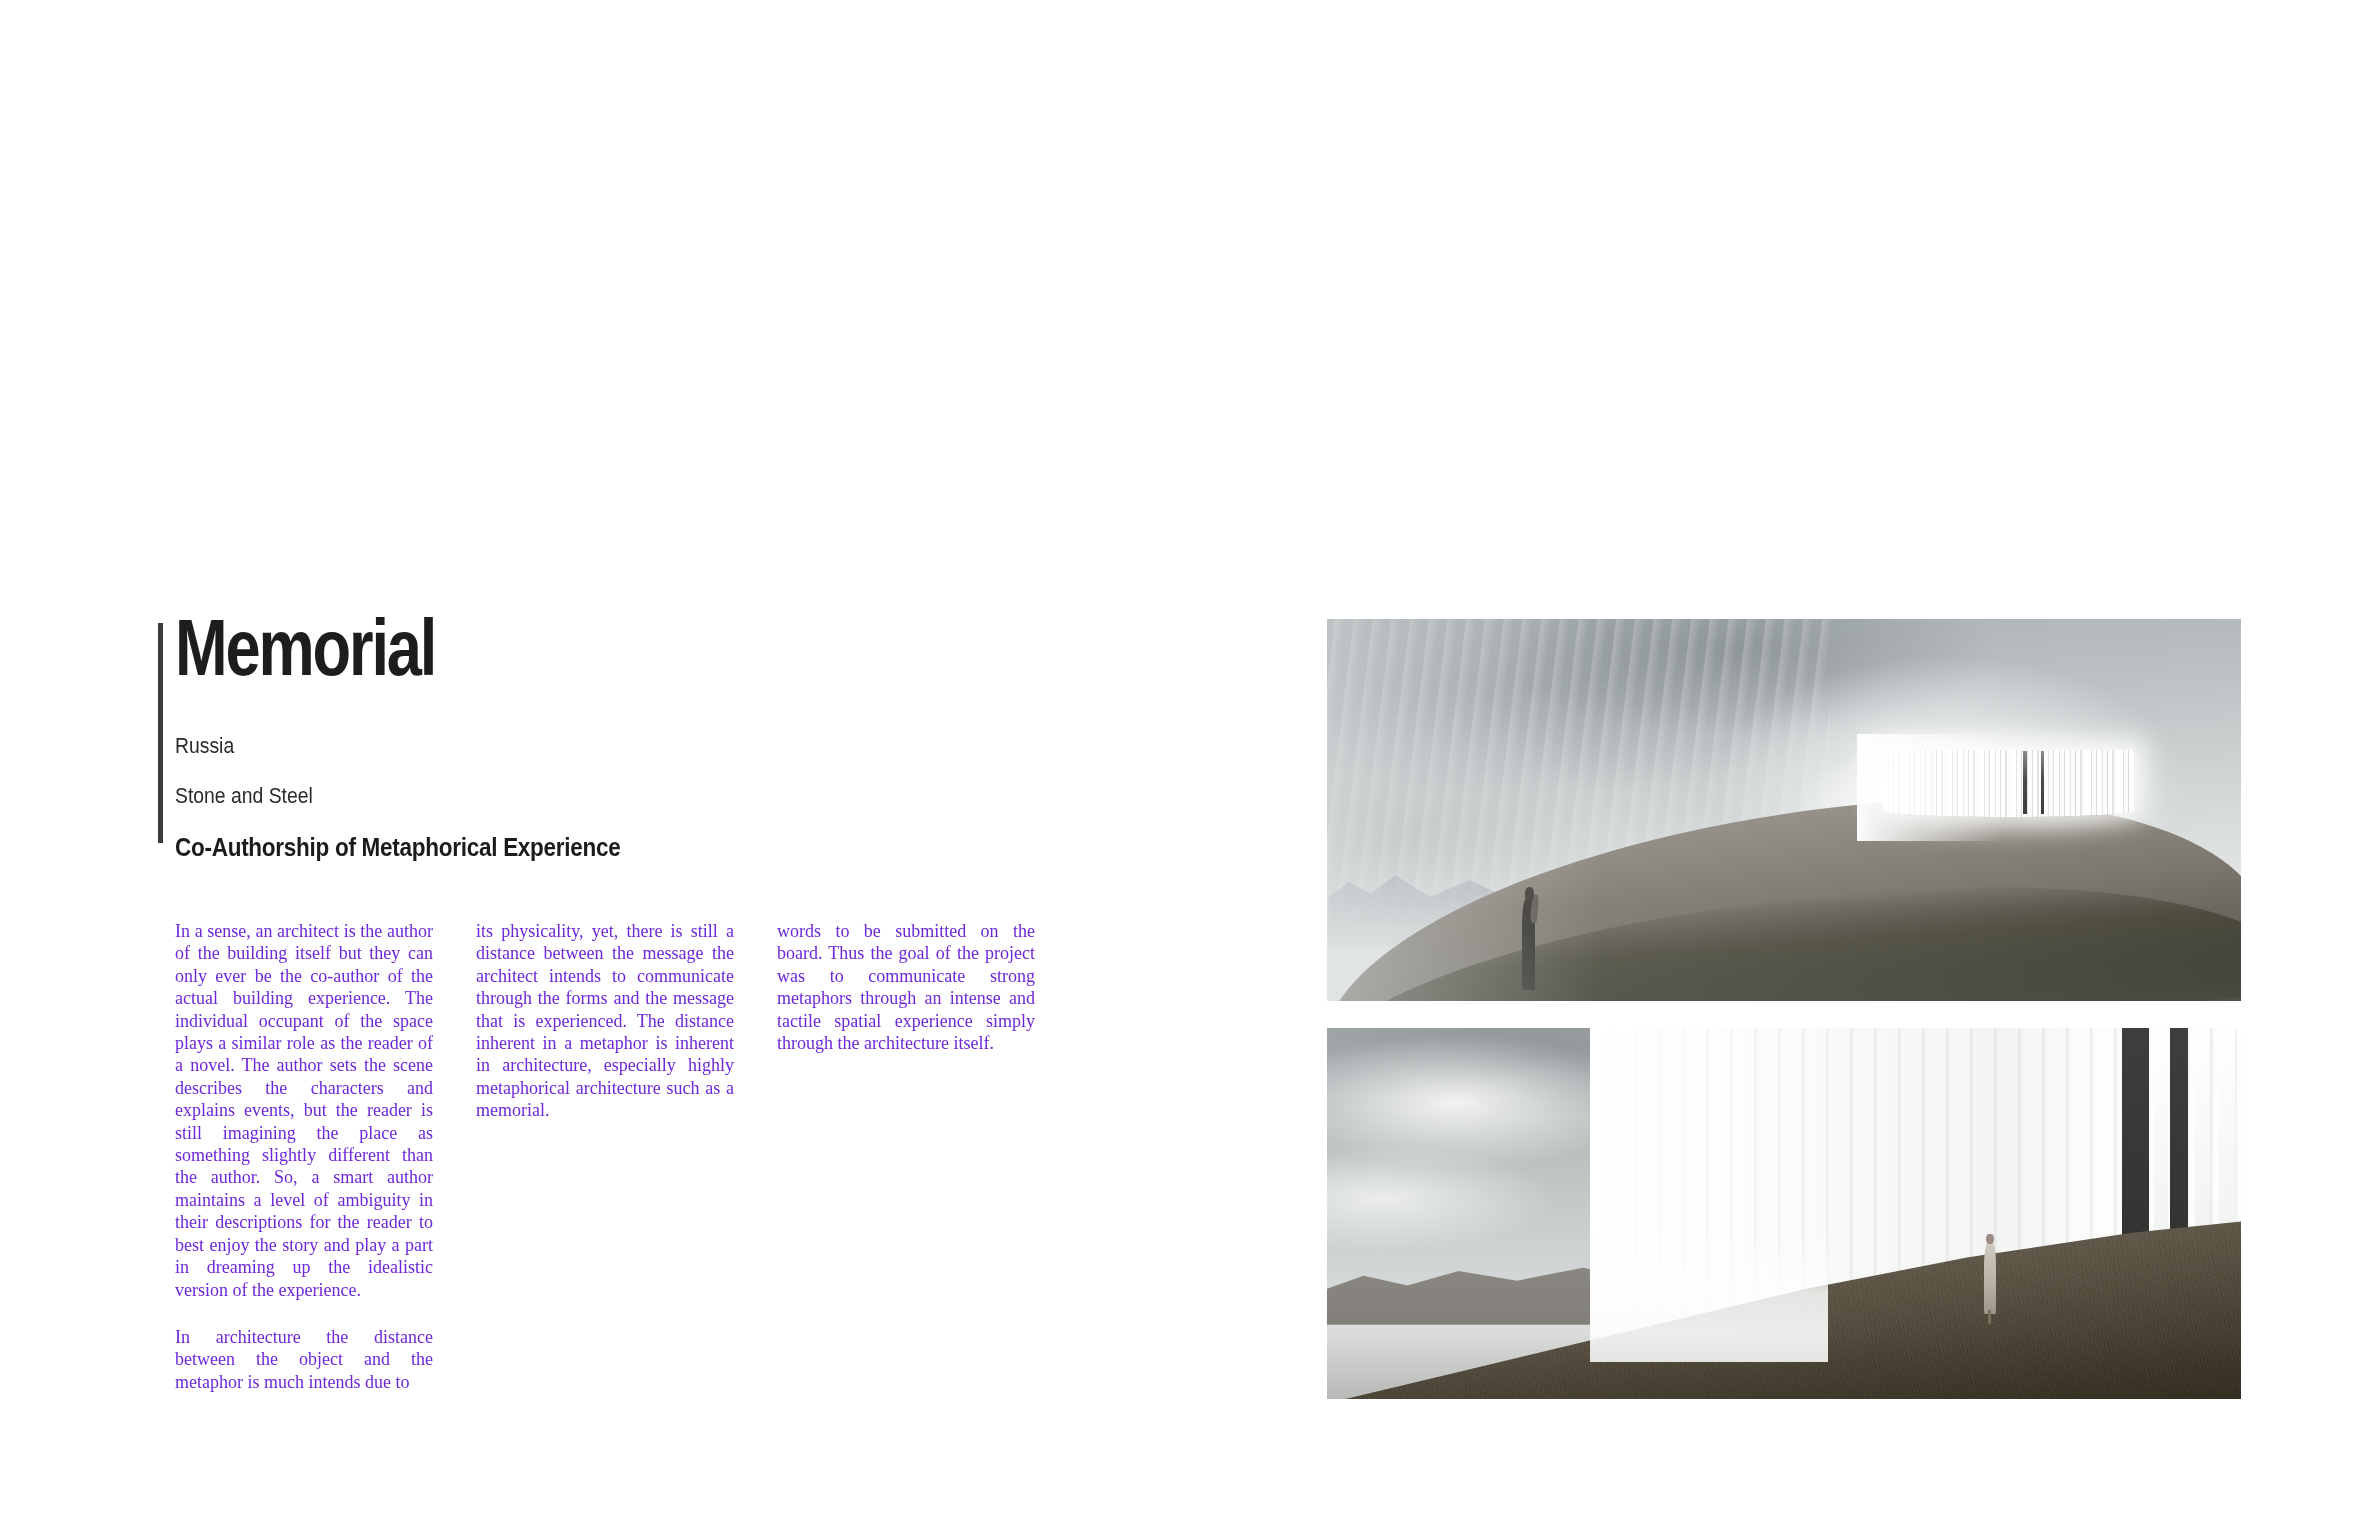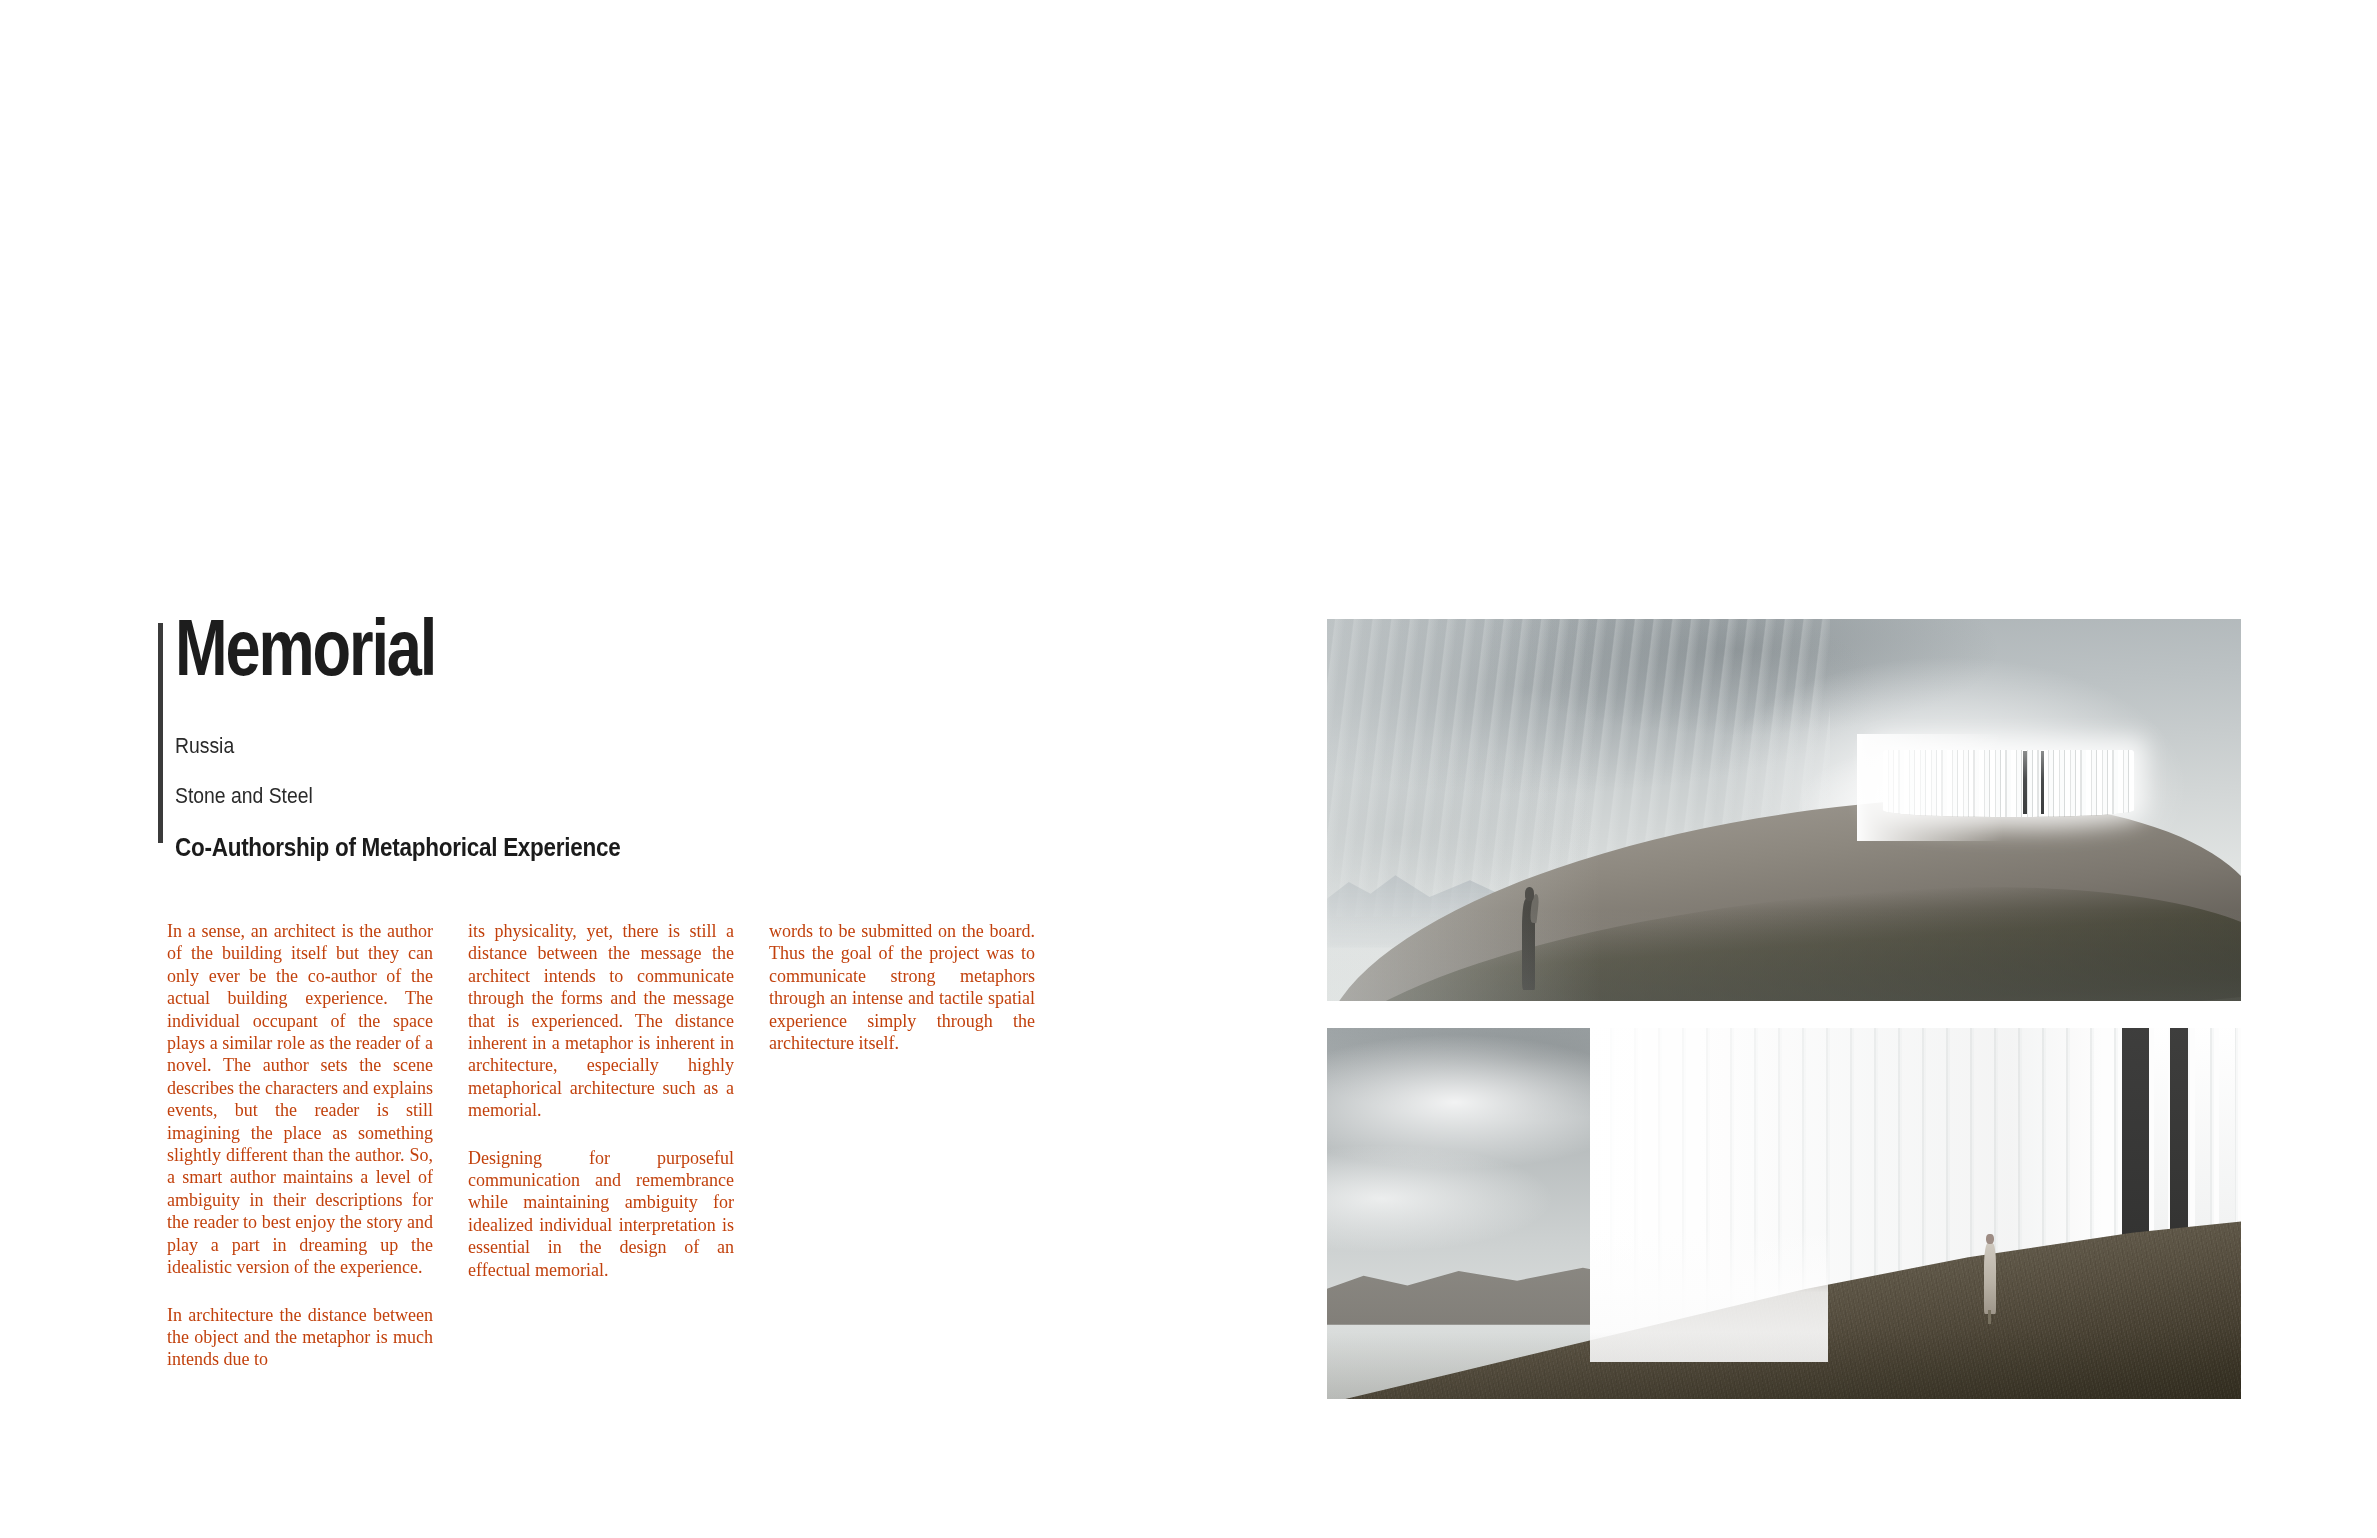--- a/index.html
+++ b/index.html
@@ -82,26 +82,26 @@
     left: 163px;
     top: 920px;
     width: 872px;
     display: flex;
     gap: 31px;
   }
   .text-column {
     width: 270px;
   }
   .body-para {
-    margin: 0 0 25px 4px;
+    margin: 0 0 25px 12px;
     font-family: "Liberation Serif", serif;
     font-size: 18px;
     line-height: 22.4px;
     text-align: justify;
-    color: #c2410c;
+    color: #6d28d9;
     hyphens: none;
   }
   .body-para:last-child { margin-bottom: 0; }
 
   
   .render {
     position: absolute;
     overflow: hidden;
     background: #cfd2d2;
   }
@@ -310,21 +310,20 @@
 
   <div id="body-columns">
 
     <div class="text-column">
       <p class="body-para">In a sense, an architect is the author of the building itself but they can only ever be the co-author of the actual building experience. The individual occupant of the space plays a similar role as the reader of a novel. The author sets the scene describes the characters and explains events, but the reader is still imagining the place as something slightly different than the author. So, a smart author maintains a level of ambiguity in their descriptions for the reader to best enjoy the story and play a part in dreaming up the idealistic version of the experience.</p>
       <p class="body-para">In architecture the distance between the object and the metaphor is much intends due to</p>
     </div>
 
     <div class="text-column">
       <p class="body-para">its physicality, yet, there is still a distance between the message the architect intends to communicate through the forms and the message that is experienced. The distance inherent in a metaphor is inherent in architecture, especially highly metaphorical architecture such as a memorial.</p>
-      <p class="body-para">Designing for purposeful communication and remembrance while maintaining ambiguity for idealized individual interpretation is essential in the design of an effectual memorial.</p>
     </div>
 
     <div class="text-column">
       <p class="body-para">words to be submitted on the board. Thus the goal of the project was to communicate strong metaphors through an intense and tactile spatial experience simply through the architecture itself.</p>
     </div>
 
   </div>
 
   <div class="render" id="render-hilltop">
     <div class="sky-a"></div>

